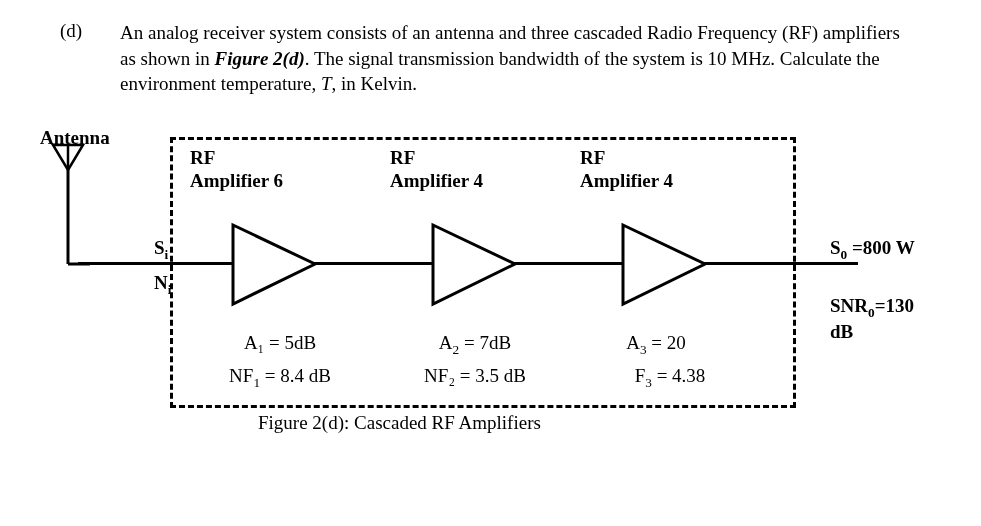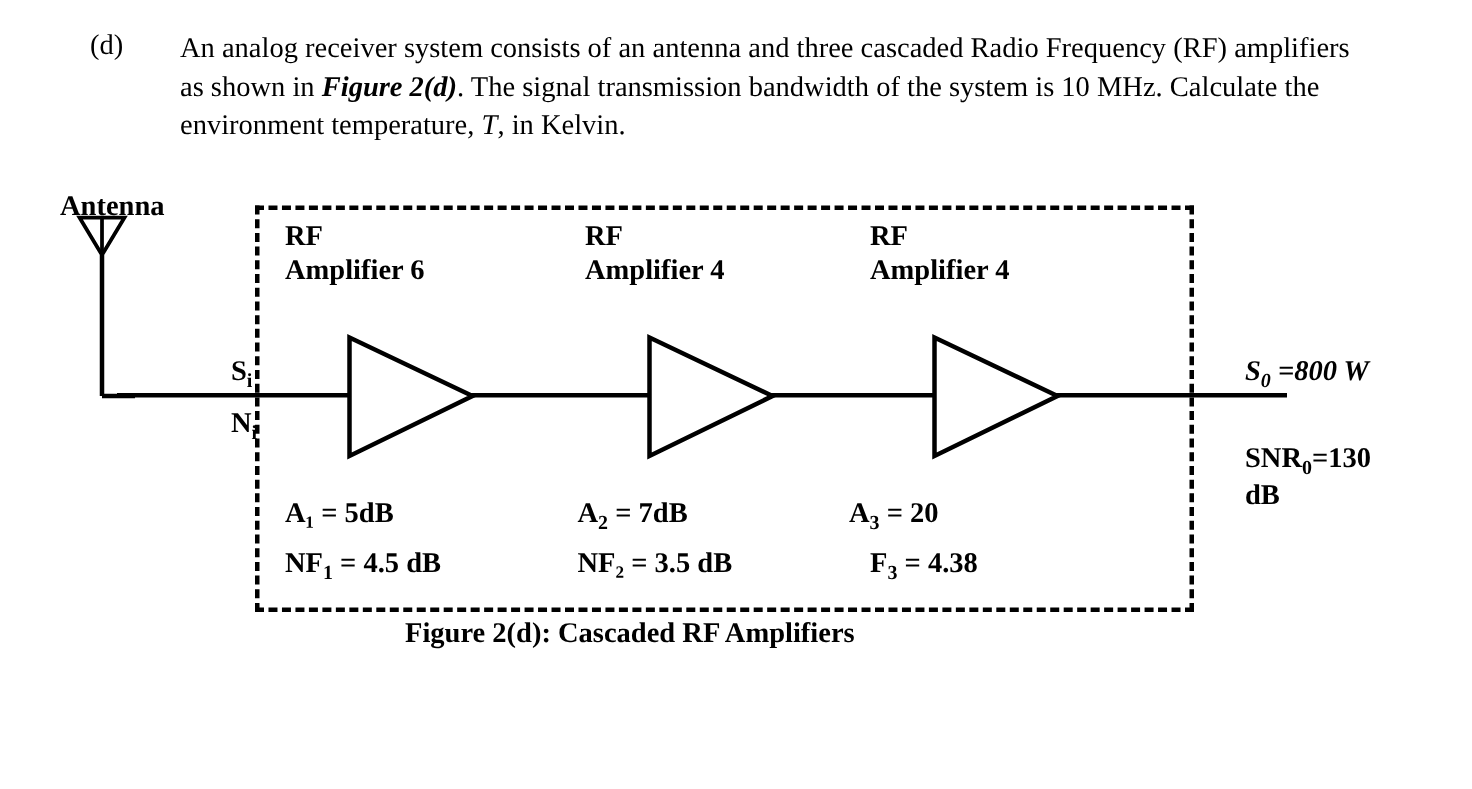--- a/index.html
+++ b/index.html
@@ -79,21 +79,21 @@
     height: 3px;
     background: #000;
   }
 
   
   .out-label {
     position: absolute;
     left: 790px;
     font-weight: bold;
   }
-  .out-s { top: 110px; font-style: italic; }
+  .out-s { top: 110px; }
   .out-snr { top: 168px; }
 
   .sub { font-size: 0.7em; vertical-align: sub; }
 
   
   .ant-svg {
     position: absolute;
     left: 10px;
     top: 15px;
   }
@@ -115,35 +115,36 @@
     left: 70px;
     font-weight: bold;
     margin-left: 44px;
   }
   .in-s { top: 110px; }
   .in-n { top: 145px; }
 
   
   .param {
     position: absolute;
-    font-weight: bold;
+    font-weight: normal;
+    text-align: center;
     width: 180px;
   }
   .p-a1 { left: 150px; top: 205px; }
   .p-nf1 { left: 150px; top: 238px; }
   .p-a2 { left: 345px; top: 205px; }
   .p-nf2 { left: 345px; top: 238px; }
   .p-a3 { left: 526px; top: 205px; }
   .p-f3 { left: 540px; top: 238px; }
 
   .fig-caption {
     position: absolute;
     top: 285px;
-    left: 230px;
-    font-weight: bold;
+    left: 218px;
+    font-weight: normal;
   }
 </style>
 </head>
 <body>
 
 <div class="question">
   <div class="q-label">(d)</div>
   <div class="q-text">
     <span>An analog receiver system consists of an antenna and three cascaded Radio Frequency (RF) amplifiers as shown in </span><span class="bold">Figure 2(d)</span><span>. The signal transmission bandwidth of the system is 10 MHz. Calculate the environment temperature, </span><span class="italic">T</span><span>, in Kelvin.</span>
   </div>
@@ -189,21 +190,21 @@
   </svg>
   <svg class="tri tri2" width="90" height="85">
     <polygon points="3,3 3,82 85,42" fill="#fff" stroke="#000" stroke-width="3"></polygon>
   </svg>
   <svg class="tri tri3" width="90" height="85">
     <polygon points="3,3 3,82 85,42" fill="#fff" stroke="#000" stroke-width="3"></polygon>
   </svg>
 
   <div class="param p-a1">A₁ = 5dB</div>
   <div class="param p-nf1">
-    <span>NF</span><span class="sub">1</span><span> = 4.5 dB</span>
+    <span>NF</span><span class="sub">1</span><span> = 8.4 dB</span>
   </div>
   <div class="param p-a2">
     <span>A</span><span class="sub">2</span><span> = 7dB</span>
   </div>
   <div class="param p-nf2">NF₂ = 3.5 dB</div>
   <div class="param p-a3">
     <span>A</span><span class="sub">3</span><span> = 20</span>
   </div>
   <div class="param p-f3">
     <span>F</span><span class="sub">3</span><span> = 4.38</span>

